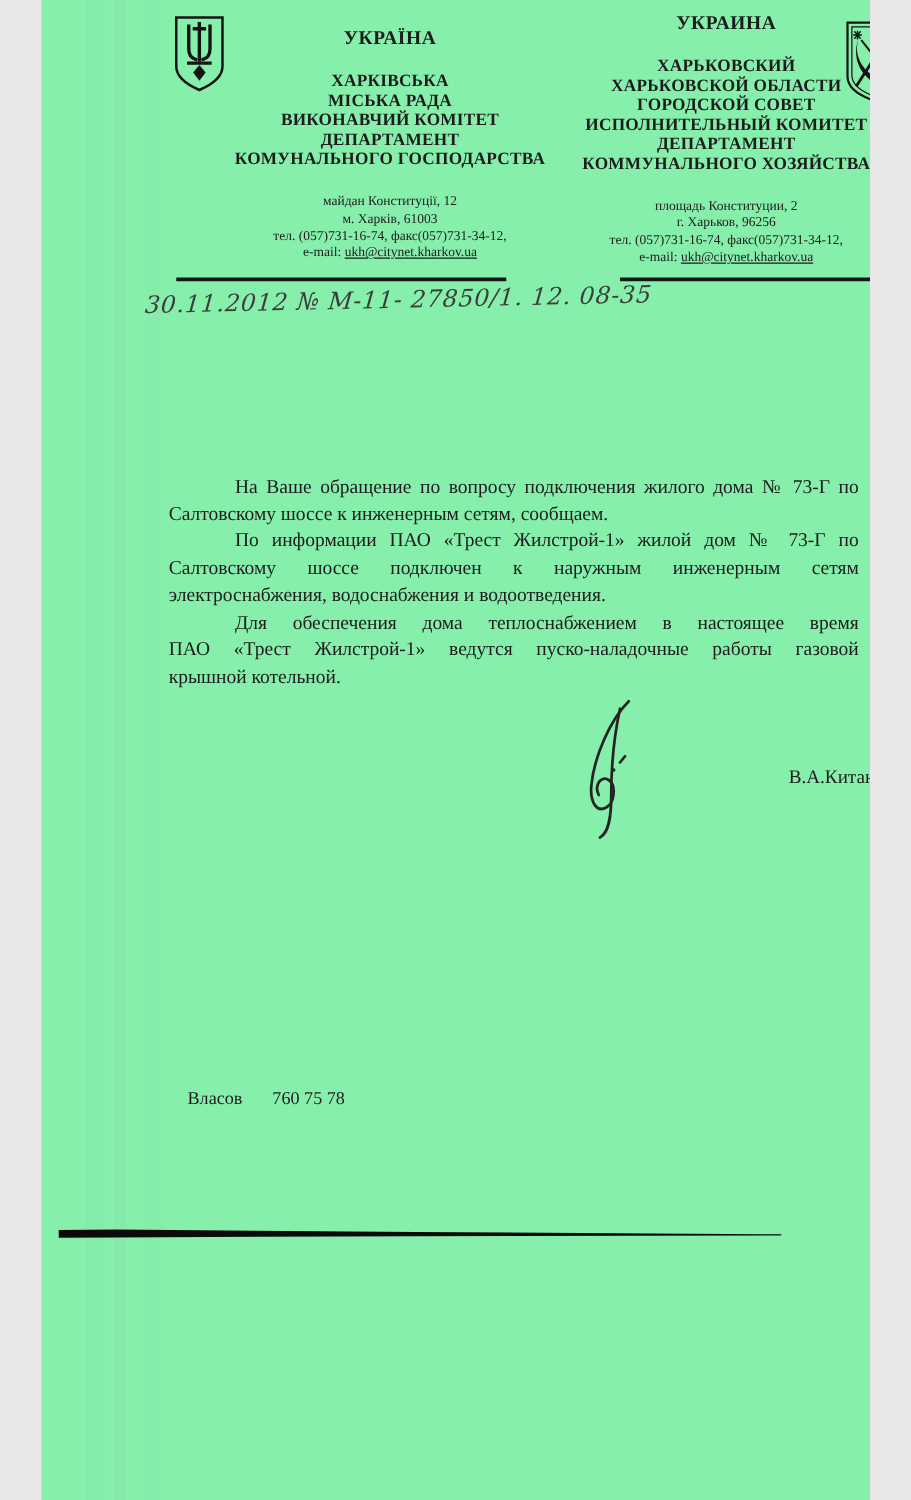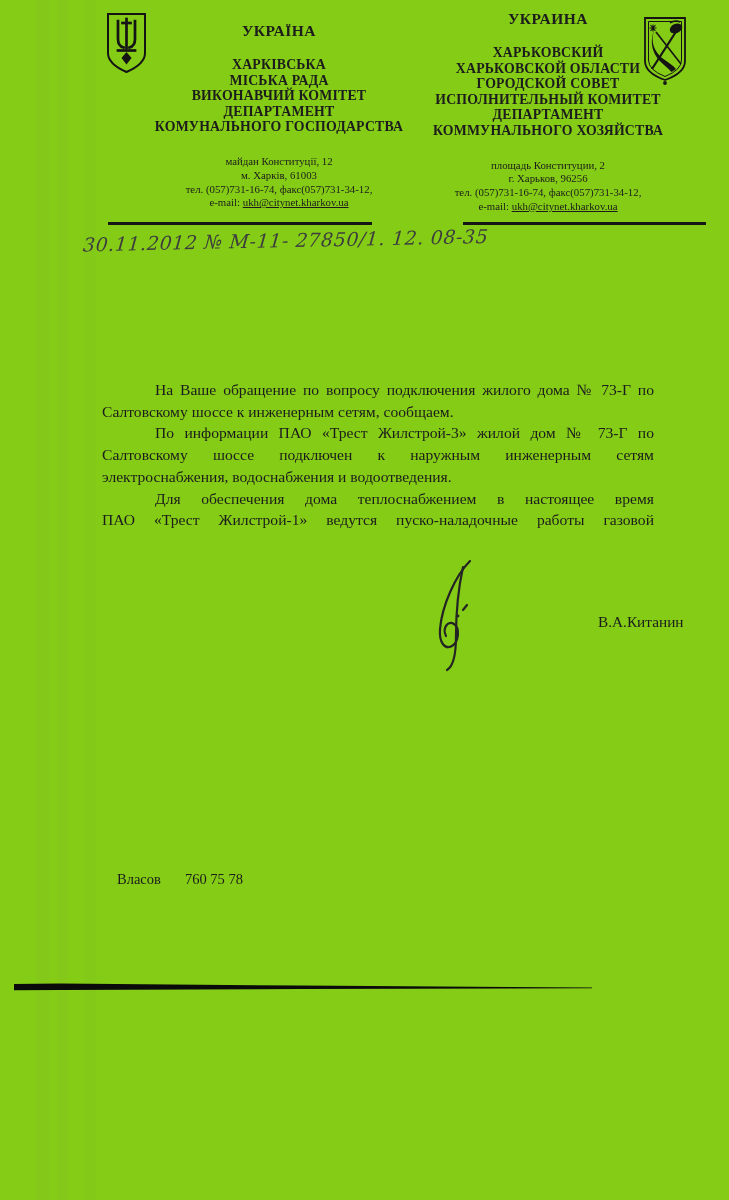--- a/index.html
+++ b/index.html
@@ -1,20 +1,20 @@
 <!DOCTYPE html>
 <html><head>
 <meta charset="utf-8">
 <style>
   html,body{margin:0;padding:0;background:#e8e8e8;}
   .page{
     position:relative;
-    width:729px;height:1200px;
+    width:663px;height:1200px;
     margin:0 auto;
-    background:#84cc16;
+    background:#86efac;
     font-family:"Liberation Serif","DejaVu Serif",serif;
     color:#1c1c1c;
     overflow:hidden;
   }
   
   .streak{position:absolute;top:0;height:1200px;background:#8a8a8a;opacity:0.035;}
   .streak.s1{left:36px;width:14px;}
   .streak.s2{left:58px;width:10px;}
   .streak.s3{left:84px;width:12px;opacity:0.025;}
 
@@ -124,25 +124,26 @@
   </div>
 
   <div class="rule rule-left"></div>
   <div class="rule rule-right"></div>
 
   <div class="handwritten">30.11.2012 № М-11- 27850/1. 12. 08-35</div>
 
   <main class="body-text">
     <div class="line j ind">На Ваше обращение по вопросу подключения жилого дома № 73-Г по</div>
     <div class="line">Салтовскому шоссе к инженерным сетям, сообщаем.</div>
-    <div class="line j ind">По информации ПАО «Трест Жилстрой-3» жилой дом № 73-Г по</div>
+    <div class="line j ind">По информации ПАО «Трест Жилстрой-1» жилой дом № 73-Г по</div>
     <div class="line j">Салтовскому шоссе подключен к наружным инженерным сетям</div>
     <div class="line">электроснабжения, водоснабжения и водоотведения.</div>
     <div class="line j ind">Для обеспечения дома теплоснабжением в настоящее время</div>
     <div class="line j">ПАО «Трест Жилстрой-1» ведутся пуско-наладочные работы газовой</div>
+    <div class="line">крышной котельной.</div>
   </main>
 
 
   <svg class="signature" width="75" height="115" viewBox="0 0 75 115">
     <g fill="none" stroke="#242424" stroke-width="2.2" stroke-linecap="round">
       <path d="M52,3 C37,18 24,48 22,71 C21,85 27,92 34,88 C41,84 42,70 36,66 C30,62 24,70 28,78"></path>
       <path d="M45,9 C40,32 38,60 38,78 C38,96 36,108 29,112"></path>
       <path d="M45,52 l4,-5"></path>
     </g>
     <circle cx="40" cy="58" r="1.4" fill="#242424"></circle>

